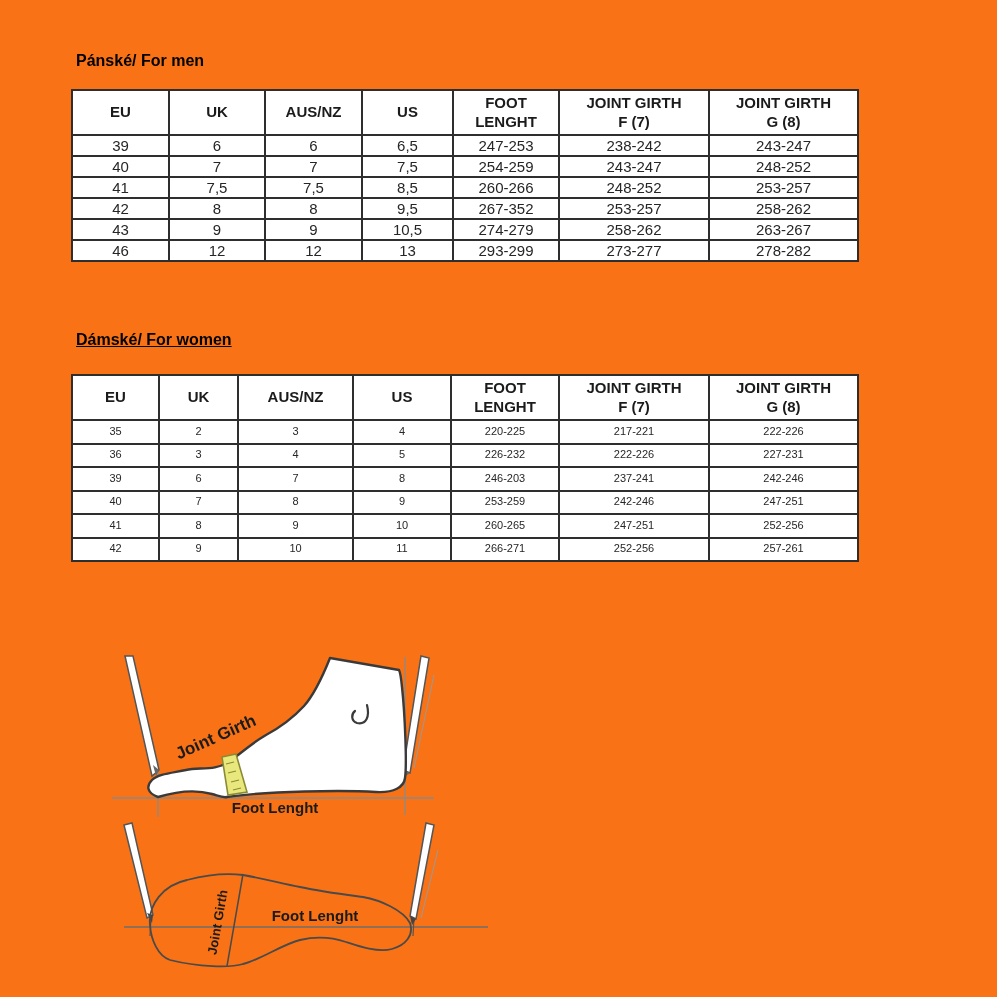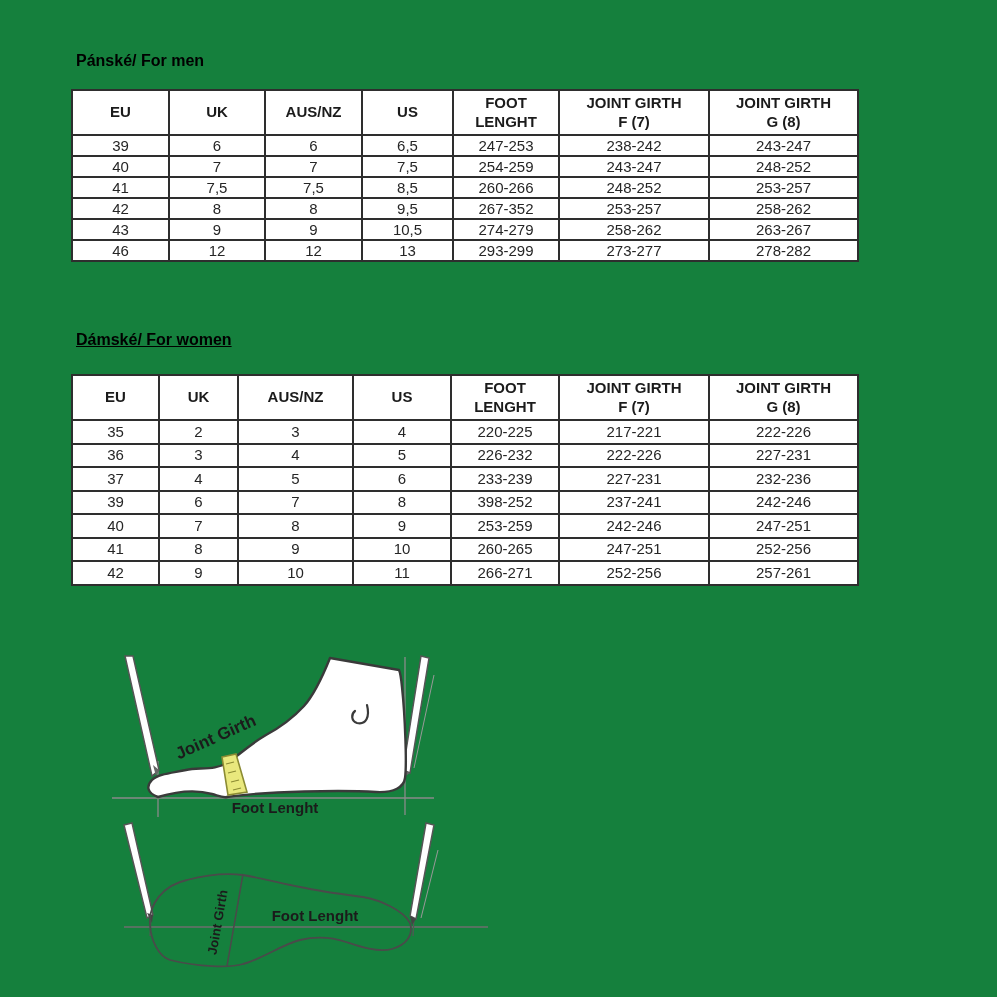--- a/index.html
+++ b/index.html
@@ -1,17 +1,17 @@
 <!DOCTYPE html>
 <html><head>
 <meta charset="utf-8">
 <style>
   html,body { margin:0; padding:0; background:#fff; }
   .page {
-    position:relative; width:997px; height:997px; background:#15803d;
+    position:relative; width:997px; height:997px; background:#f97316;
     font-family:"Liberation Sans", sans-serif; color:#1c1c1c; overflow:hidden;
   }
   .section-title {
     position:absolute; left:76px; margin:0;
     font-size:16px; font-weight:bold; color:#000;
     font-family:"Liberation Sans", sans-serif;
   }
   #men-title { top:52px; }
   #women-title { top:331px;text-decoration:underline; }
 
@@ -24,21 +24,21 @@
 
   table.size-table th, table.size-table td {
     border:2px solid #2e2e2e; text-align:center; vertical-align:middle;
     padding:0; color:#262626; overflow:hidden;
   }
   table.size-table th {
     font-size:15px; font-weight:bold; white-space:pre-line; line-height:1.25;
     height:43px; color:#1b1b1b;
   }
   #men-table td   { font-size:15px; height:19px; line-height:1.05; }
-  #women-table td { font-size:15px; height:21.5px; line-height:1.05;border-radius:8px; }
+  #women-table td { font-size:11px; height:21.5px; line-height:1.05;border-radius:8px; }
 
   .diagram { position:absolute; }
   #side-view-svg { left:98px; top:645px; }
   #top-view-svg  { left:78px; top:820px; }
 
   svg text {
     font-family:"Liberation Sans", sans-serif;
     font-weight:bold; fill:#1b1b1b;
   }
 </style>
@@ -170,34 +170,25 @@
         <tr>
           <td>36</td>
           <td>3</td>
           <td>4</td>
           <td>5</td>
           <td>226-232</td>
           <td>222-226</td>
           <td>227-231</td>
         </tr>
         <tr>
-          <td>37</td>
-          <td>4</td>
-          <td>5</td>
-          <td>6</td>
-          <td>233-239</td>
-          <td>227-231</td>
-          <td>232-236</td>
-        </tr>
-        <tr>
           <td>39</td>
           <td>6</td>
           <td>7</td>
           <td>8</td>
-          <td>398-252</td>
+          <td>246-203</td>
           <td>237-241</td>
           <td>242-246</td>
         </tr>
         <tr>
           <td>40</td>
           <td>7</td>
           <td>8</td>
           <td>9</td>
           <td>253-259</td>
           <td>242-246</td>

